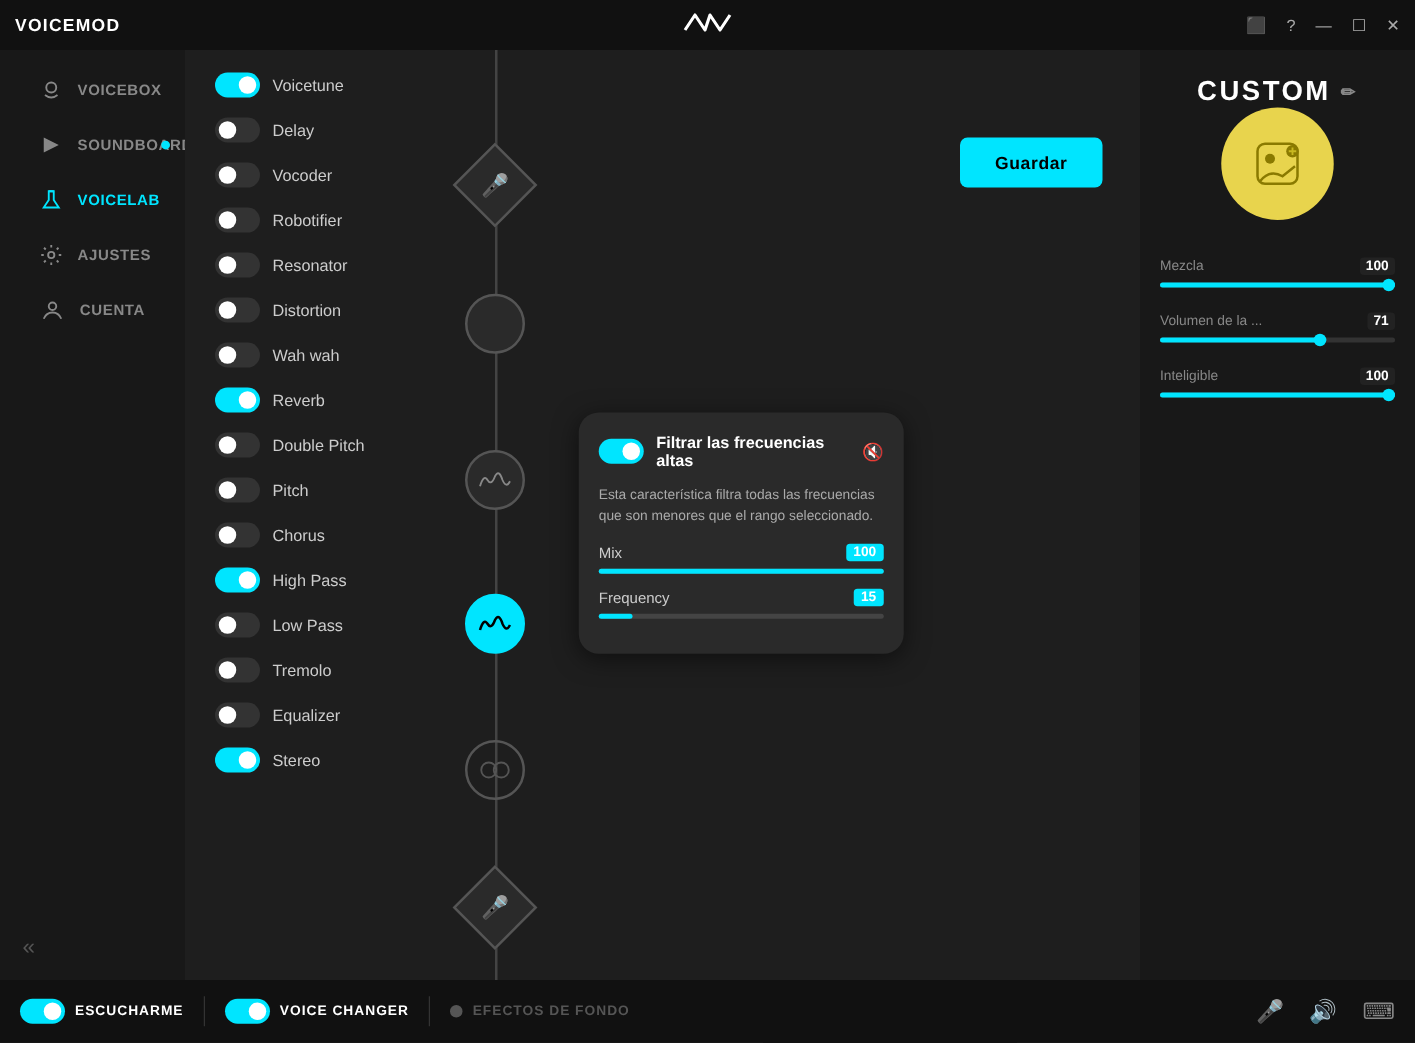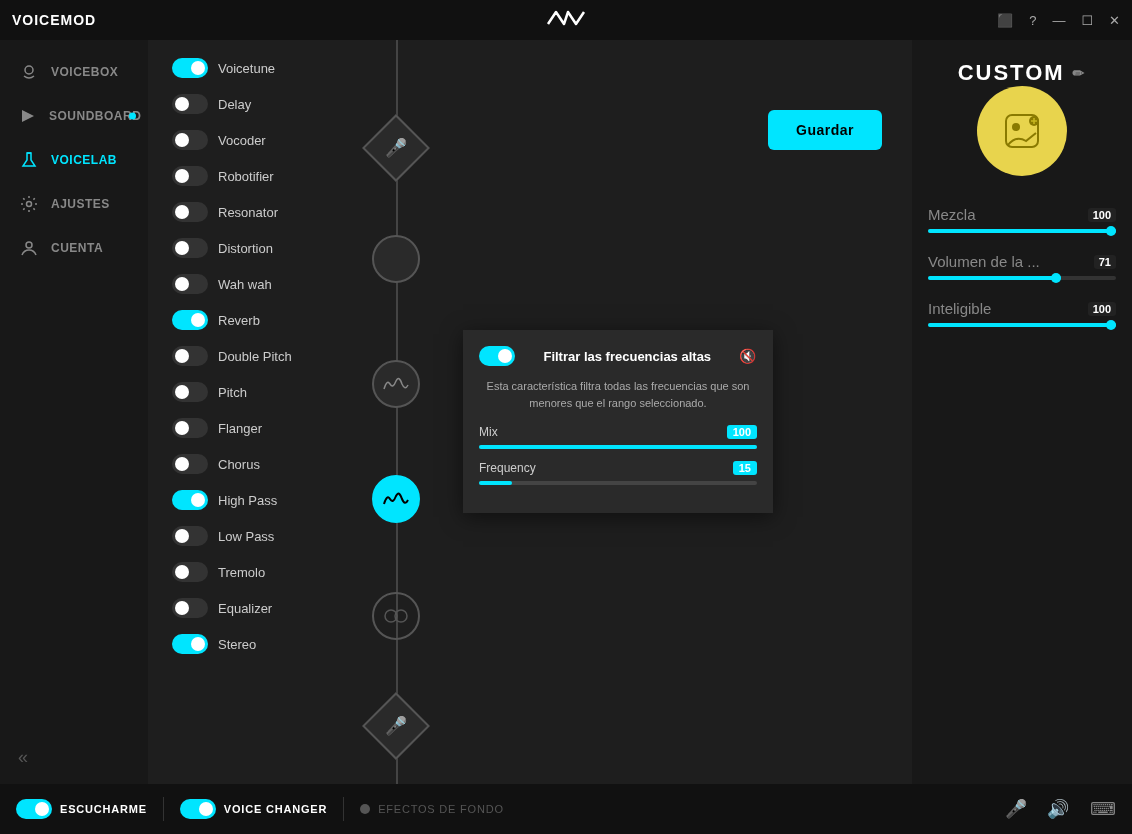--- a/index.html
+++ b/index.html
@@ -60,21 +60,21 @@
       bottom: 50px;
       background: #181818;
       display: flex;
       flex-direction: column;
       padding-top: 10px;
     }
     .sidebar-item {
       display: flex;
       align-items: center;
       gap: 12px;
-      padding: 12px 19px;
+      padding: 12px 32px;
       cursor: pointer;
       color: #888;
       font-size: 12px;
       font-weight: 600;
       letter-spacing: 0.5px;
       position: relative;
     }
     .sidebar-item.active { color: #00e5ff; }
     .sidebar-item .icon {
       width: 20px;
@@ -162,21 +162,21 @@
       width: 100%;
       margin-bottom: 20px;
     }
     .slider-label-row {
       display: flex;
       justify-content: space-between;
       align-items: center;
       margin-bottom: 6px;
     }
     .slider-label {
-      font-size: 15px;
+      font-size: 11px;
       color: #888;
     }
     .slider-value {
       font-size: 11px;
       color: #fff;
       background: #222;
       padding: 1px 5px;
       border-radius: 3px;
       font-weight: bold;
     }
@@ -248,27 +248,26 @@
       transition: left 0.2s;
     }
     .toggle.on .toggle-dot { left: 19px; }
     .toggle.off .toggle-dot { left: 3px; }
 
     
     .popup {
       position: absolute;
       left: 315px;
       top: 290px;
-      width: 310px;
+      width: 260px;
       background: #2a2a2a;
-      border-radius: 0;
+      border-radius: 16px;
       padding: 16px;
       z-index: 50;
       box-shadow: 0 4px 20px rgba(0,0,0,0.5);
-      text-align: center;
     }
     .popup-header {
       display: flex;
       align-items: center;
       gap: 10px;
       margin-bottom: 12px;
     }
     .popup-title {
       font-size: 13px;
       font-weight: 600;
@@ -381,21 +380,21 @@
     }
     .efectos-dot {
       width: 10px;
       height: 10px;
       border-radius: 50%;
       background: #555;
     }
     .efectos-label {
       font-size: 11px;
       color: #555;
-      font-weight: 400;
+      font-weight: 700;
       letter-spacing: 0.8px;
     }
   </style>
 </head>
 <body>
 
 <div class="titlebar">
   <span class="titlebar-logo">VOICEMOD</span>
   <div class="titlebar-center">
     <span class="titlebar-vm-icon">
@@ -522,26 +521,20 @@
       <div class="effect-item">
         <div class="toggle off">
           <div class="toggle-dot"></div>
         </div>
         <span class="effect-label">Pitch</span>
       </div>
       <div class="effect-item">
         <div class="toggle off">
           <div class="toggle-dot"></div>
         </div>
-        <span class="effect-label">Flanger</span>
-      </div>
-      <div class="effect-item">
-        <div class="toggle off">
-          <div class="toggle-dot"></div>
-        </div>
         <span class="effect-label">Chorus</span>
       </div>
       <div class="effect-item">
         <div class="toggle on">
           <div class="toggle-dot"></div>
         </div>
         <span class="effect-label">High Pass</span>
       </div>
       <div class="effect-item">
         <div class="toggle off">

